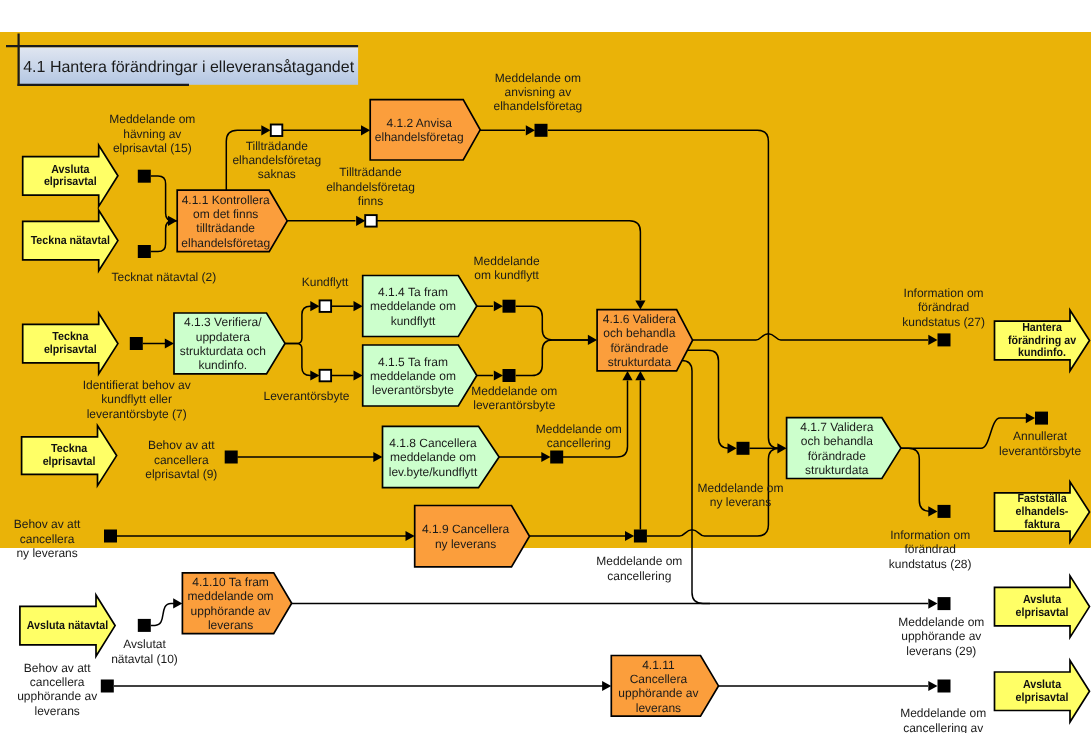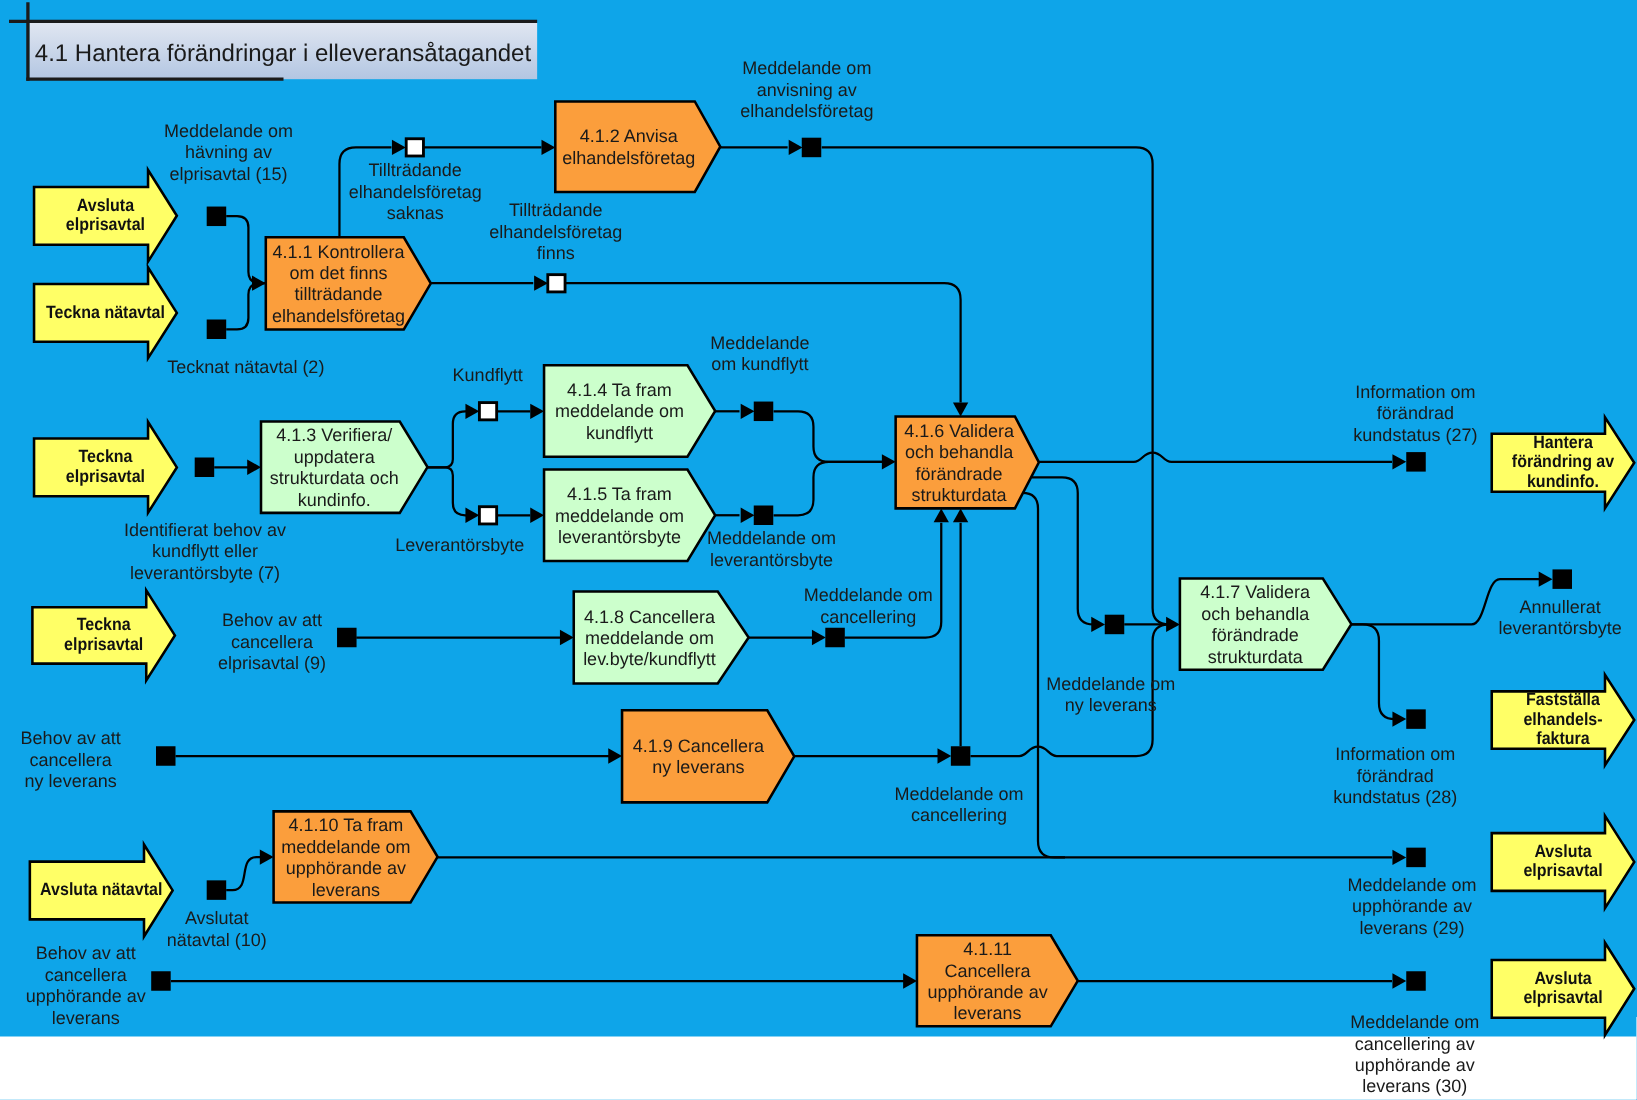--- a/index.html
+++ b/index.html
@@ -1,18 +1,18 @@
 <!DOCTYPE html>
 <html><head>
 <meta charset="utf-8">
 <style>
   html,body{margin:0;padding:0;background:#ffffff;}
   body{width:1091px;height:733px;overflow:hidden;
        font-family:"Liberation Sans",sans-serif;}
-  #root{position:relative;width:1091px;height:691px;background:#0ea5e9;}
+  #root{position:relative;width:1091px;height:516px;background:#eab308;margin-top:32px;}
   svg#diagram{position:absolute;left:0;top:0;display:block;will-change:transform;}
   svg text{font-family:"Liberation Sans",sans-serif;font-size:12px;fill:#1a1a1a;
            text-rendering:geometricPrecision;}
   svg text.bold{font-weight:bold;font-size:11.8px;fill:#111;
                 transform:scaleX(0.905);transform-box:fill-box;transform-origin:center;}
   svg text.title{font-size:16px;fill:#1a1a1a;}
   .ln{fill:none;stroke:#000;stroke-width:1.5;}
   .shp{stroke:#000;stroke-width:1.7;stroke-linejoin:miter;}
   .sq-black{fill:#000;stroke:none;}
   .sq-white{fill:#fff;stroke:#000;stroke-width:1.9;}

